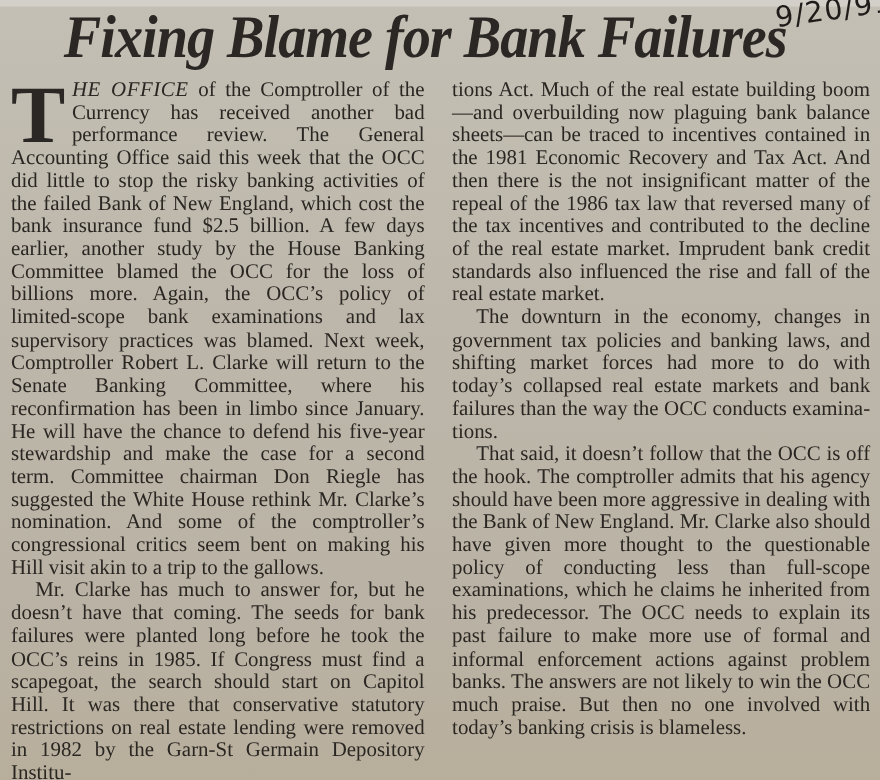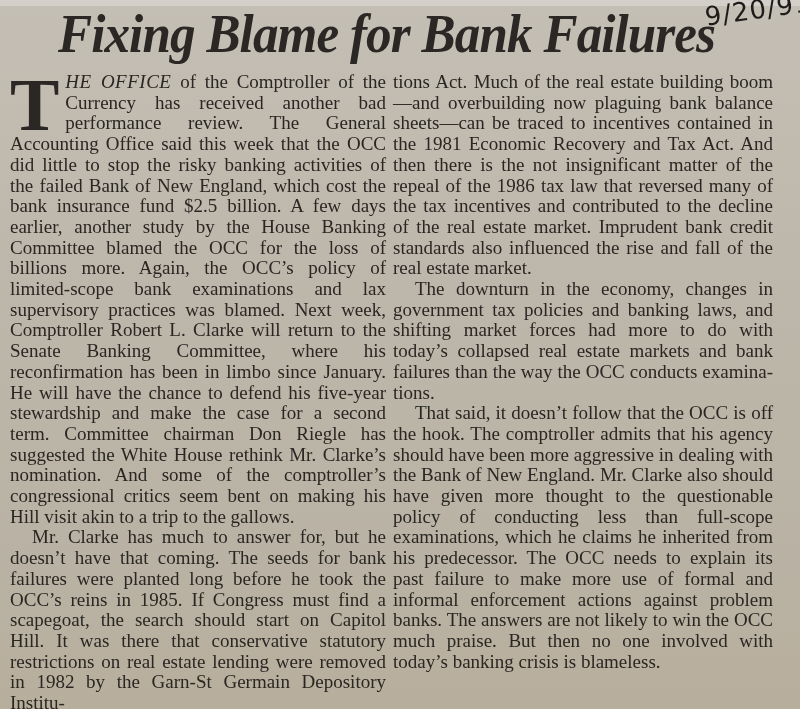--- a/index.html
+++ b/index.html
@@ -24,21 +24,21 @@
     position:absolute; left:703px; top:2px;
     font-family:"DejaVu Sans",sans-serif; font-size:26px; color:#1e1b19;
     transform:rotate(-8deg); transform-origin:left top; letter-spacing:1px;
   }
   .col {
     position:absolute; top:72px;
     font-size:19px; line-height:20.7px; text-align:justify;
     hyphens:manual;
   }
   .col1 { left:10px; width:376px; }
-  .col2 { left:393px; width:380px; }
+  .col2 { left:411px; width:380px; }
   .col p { margin:0; text-indent:22px; }
   .col p.first { text-indent:0; }
   .dropcap {
     float:left; font-size:74px; line-height:58px; font-weight:bold;
     margin:4px 6px 0 0; color:#2b2724;
   }
   .lead { letter-spacing:0.5px;font-style:italic; }
   .rule { position:absolute; left:398px; top:72px; width:0; height:630px; }
 </style>
 </head>

